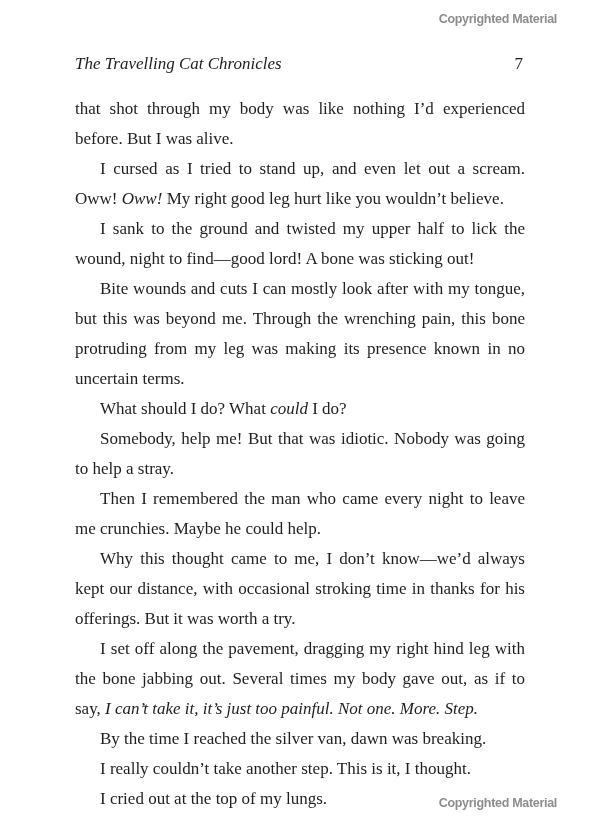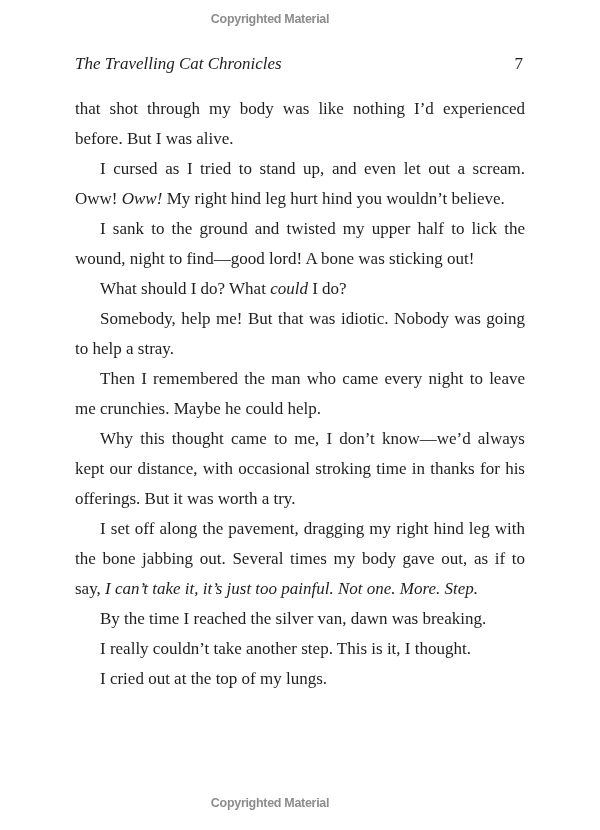--- a/index.html
+++ b/index.html
@@ -10,23 +10,23 @@
   .page {
     position: relative;
     width: 600px;
     height: 830px;
     background: #ffffff;
     overflow: hidden;
     font-family: "Liberation Serif", serif;
   }
   .watermark {
     position: absolute;
-    left: 0;
+    left: 17px;
     width: 540px;
-    text-align: center;
+    text-align: right;
     font-family: "Liberation Sans", sans-serif;
     font-weight: bold;
     font-size: 12.5px;
     letter-spacing: -0.3px;
     color: #8d8d8d;
   }
   .watermark.top { top: 12px; }
   .watermark.bottom { top: 796px; }
   .running-header {
     position: absolute;
@@ -71,22 +71,23 @@
 <div class="page">
   <div class="watermark top">Copyrighted Material</div>
 
   <div class="running-header">
     <span class="book-title">The Travelling Cat Chronicles</span>
     <span class="page-number">7</span>
   </div>
 
   <div class="text-block">
       <p class="para"><span>that shot through my body was like nothing I’d experienced before. But I was alive.</span></p>
-      <p class="para indent"><span>I cursed as I tried to stand up, and even let out a scream. Oww! </span><em>Oww!</em><span> My right hind leg hurt hind you wouldn’t believe.</span></p>
+      <p class="para indent"><span>I cursed as I tried to stand up, and even let out a scream. Oww! </span><em>Oww!</em><span> My right good leg hurt like you wouldn’t believe.</span></p>
       <p class="para indent"><span>I sank to the ground and twisted my upper half to lick the wound, night to find—good lord! A bone was sticking out!</span></p>
+      <p class="para indent"><span>Bite wounds and cuts I can mostly look after with my tongue, but this was beyond me. Through the wrenching pain, this bone protruding from my leg was making its presence known in no uncertain terms.</span></p>
       <p class="para indent"><span>What should I do? What </span><em>could</em><span> I do?</span></p>
       <p class="para indent"><span>Somebody, help me! But that was idiotic. Nobody was going to help a stray.</span></p>
       <p class="para indent"><span>Then I remembered the man who came every night to leave me crunchies. Maybe he could help.</span></p>
       <p class="para indent"><span>Why this thought came to me, I don’t know—we’d always kept our distance, with occasional stroking time in thanks for his offerings. But it was worth a try.</span></p>
       <p class="para indent"><span>I set off along the pavement, dragging my right hind leg with the bone jabbing out. Several times my body gave out, as if to say, </span><em>I can’t take it, it’s just too painful. Not one. More. Step.</em></p>
       <p class="para indent"><span>By the time I reached the silver van, dawn was breaking.</span></p>
       <p class="para indent"><span>I really couldn’t take another step. This is it, I thought.</span></p>
       <p class="para indent"><span>I cried out at the top of my lungs.</span></p>
     </div>
 

